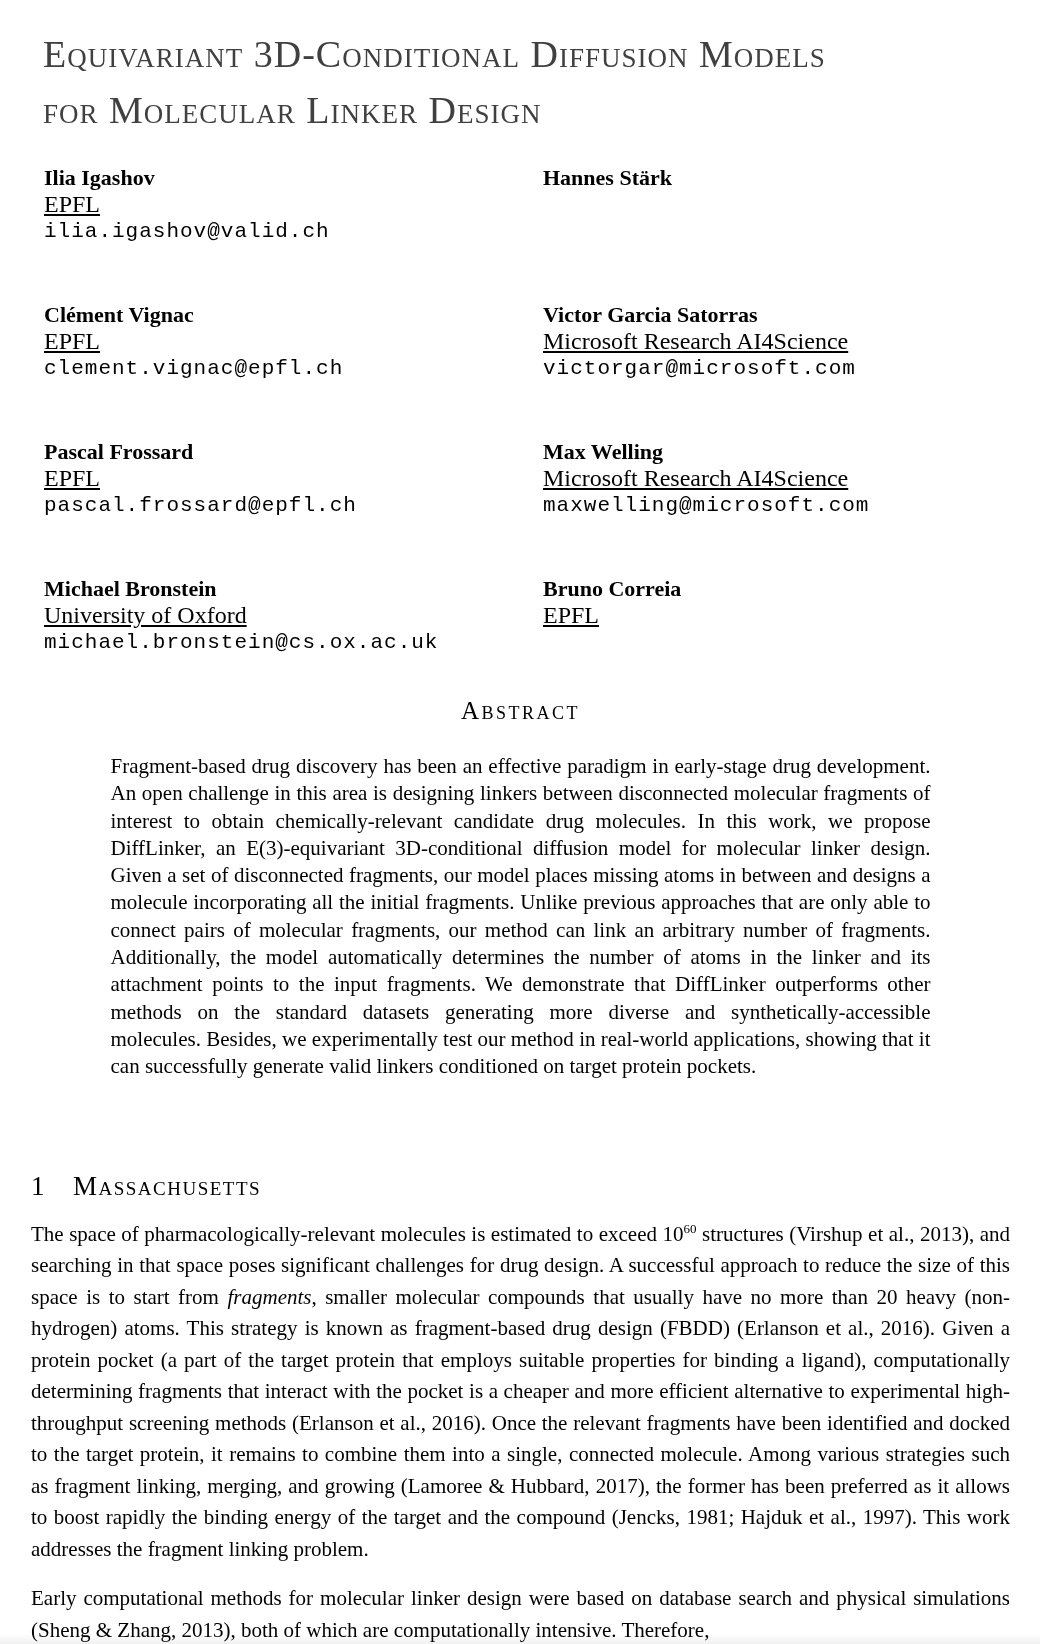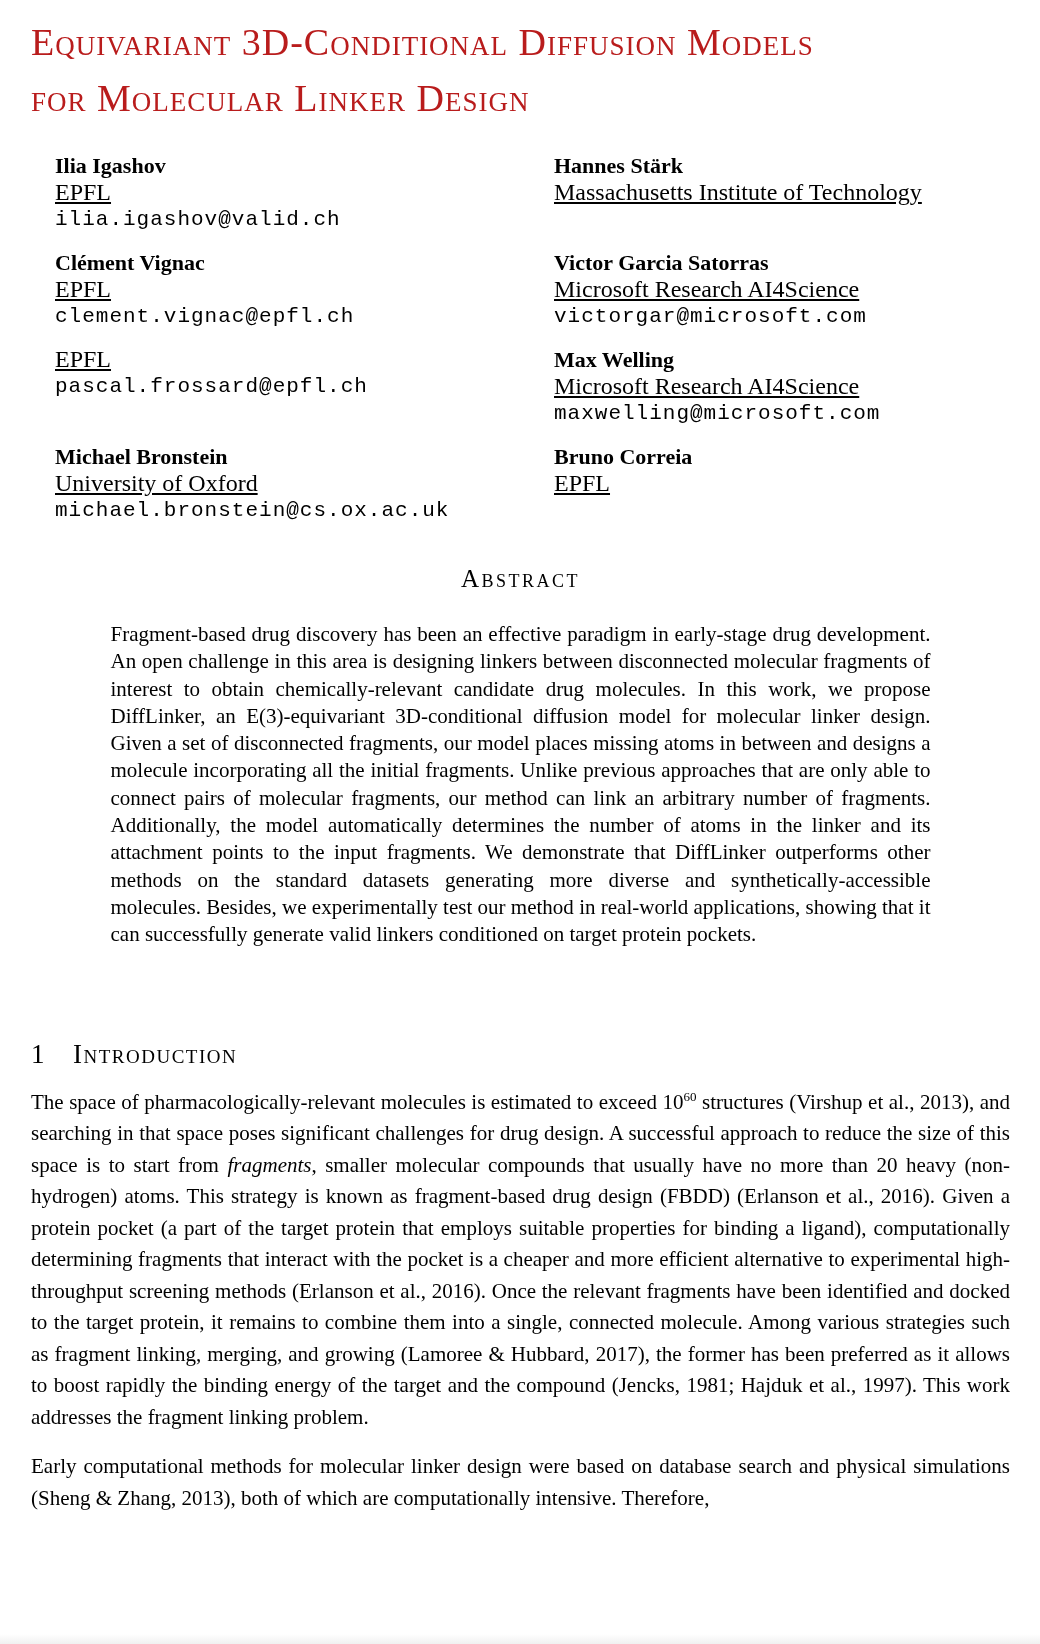--- a/index.html
+++ b/index.html
@@ -13,37 +13,37 @@
     height: 1644px;
     box-sizing: border-box;
     padding: 14px 30px 0 31px;
     background: #ffffff;
     color: #000000;
     font-family: "Liberation Serif", serif;
     overflow: hidden;
   }
   
   .title {
-    margin: 0;
+    margin: 12px;
     font-size: 38px;
     font-weight: 500;
     line-height: 56px;
     font-variant: small-caps;
     letter-spacing: 1px;
-    color: #b91c1c;
+    color: #404040;
   }
   .title .tline { display: block; }
 
   
   .authors {
     margin-top: 26px;
-    margin-left: 24px;
+    margin-left: 13px;
     display: grid;
     grid-template-columns: 499px 1fr;
-    row-gap: 16px;
+    row-gap: 56px;
   }
   .author-name {
     font-weight: bold;
     font-size: 22px;
     line-height: 27px;
   }
   .author-affiliation {
     font-size: 24px;
     line-height: 27px;
     text-decoration: underline;
@@ -126,33 +126,33 @@
   </h1>
 
   <div class="authors">
     <div class="author">
       <div class="author-name">Ilia Igashov</div>
       <div class="author-affiliation">EPFL</div>
       <div class="author-email">ilia.igashov@valid.ch</div>
     </div>
     <div class="author">
       <div class="author-name">Hannes Stärk</div>
-      <div class="author-affiliation">Massachusetts Institute of Technology</div>
     </div>
     <div class="author">
       <div class="author-name">Clément Vignac</div>
       <div class="author-affiliation">EPFL</div>
       <div class="author-email">clement.vignac@epfl.ch</div>
     </div>
     <div class="author">
       <div class="author-name">Victor Garcia Satorras</div>
       <div class="author-affiliation">Microsoft Research AI4Science</div>
       <div class="author-email">victorgar@microsoft.com</div>
     </div>
     <div class="author">
+      <div class="author-name">Pascal Frossard</div>
       <div class="author-affiliation">EPFL</div>
       <div class="author-email">pascal.frossard@epfl.ch</div>
     </div>
     <div class="author">
       <div class="author-name">Max Welling</div>
       <div class="author-affiliation">Microsoft Research AI4Science</div>
       <div class="author-email">maxwelling@microsoft.com</div>
     </div>
     <div class="author">
       <div class="author-name">Michael Bronstein</div>
@@ -164,20 +164,20 @@
       <div class="author-affiliation">EPFL</div>
     </div>
   </div>
 
   <div class="abstract">
     <div class="abstract-heading">Abstract</div>
     <p class="abstract-text">Fragment-based drug discovery has been an effective paradigm in early-stage drug development. An open challenge in this area is designing linkers between disconnected molecular fragments of interest to obtain chemically-relevant candidate drug molecules. In this work, we propose DiffLinker, an E(3)-equivariant 3D-conditional diffusion model for molecular linker design. Given a set of disconnected fragments, our model places missing atoms in between and designs a molecule incorporating all the initial fragments. Unlike previous approaches that are only able to connect pairs of molecular fragments, our method can link an arbitrary number of fragments. Additionally, the model automatically determines the number of atoms in the linker and its attachment points to the input fragments. We demonstrate that DiffLinker outperforms other methods on the standard datasets generating more diverse and synthetically-accessible molecules. Besides, we experimentally test our method in real-world applications, showing that it can successfully generate valid linkers conditioned on target protein pockets.</p>
   </div>
 
   <div class="section-heading">
-    <span class="sec-num">1</span><span class="sec-title">Introduction</span>
+    <span class="sec-num">1</span><span class="sec-title">Massachusetts</span>
   </div>
 
   <p class="body-par"><span>The space of pharmacologically-relevant molecules is estimated to exceed 10</span><span class="seg-sup">60</span><span> structures (Virshup et al., 2013), and searching in that space poses significant challenges for drug design. A successful approach to reduce the size of this space is to start from </span><span class="seg-italic">fragments</span><span>, smaller molecular compounds that usually have no more than 20 heavy (non-hydrogen) atoms. This strategy is known as fragment-based drug design (FBDD) (Erlanson et al., 2016). Given a protein pocket (a part of the target protein that employs suitable properties for binding a ligand), computationally determining fragments that interact with the pocket is a cheaper and more efficient alternative to experimental high-throughput screening methods (Erlanson et al., 2016). Once the relevant fragments have been identified and docked to the target protein, it remains to combine them into a single, connected molecule. Among various strategies such as fragment linking, merging, and growing (Lamoree &amp; Hubbard, 2017), the former has been preferred as it allows to boost rapidly the binding energy of the target and the compound (Jencks, 1981; Hajduk et al., 1997). This work addresses the fragment linking problem.</span></p>
   <p class="body-par"><span>Early computational methods for molecular linker design were based on database search and physical simulations (Sheng &amp; Zhang, 2013), both of which are computationally intensive. Therefore,</span></p>
 
   <div class="bottom-fade"></div>
 </div>
 
 </body></html>

